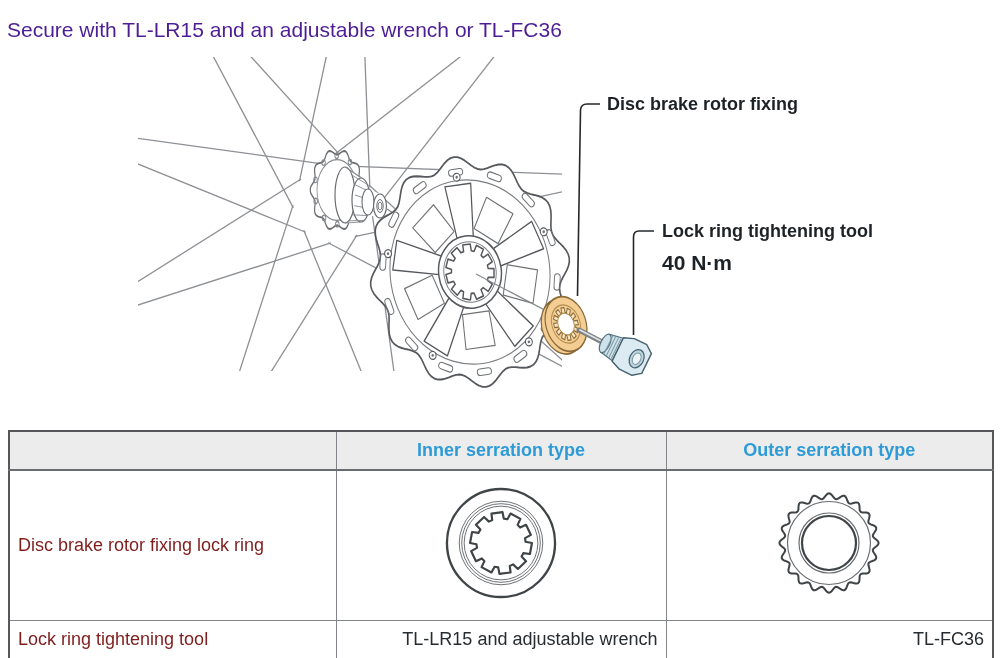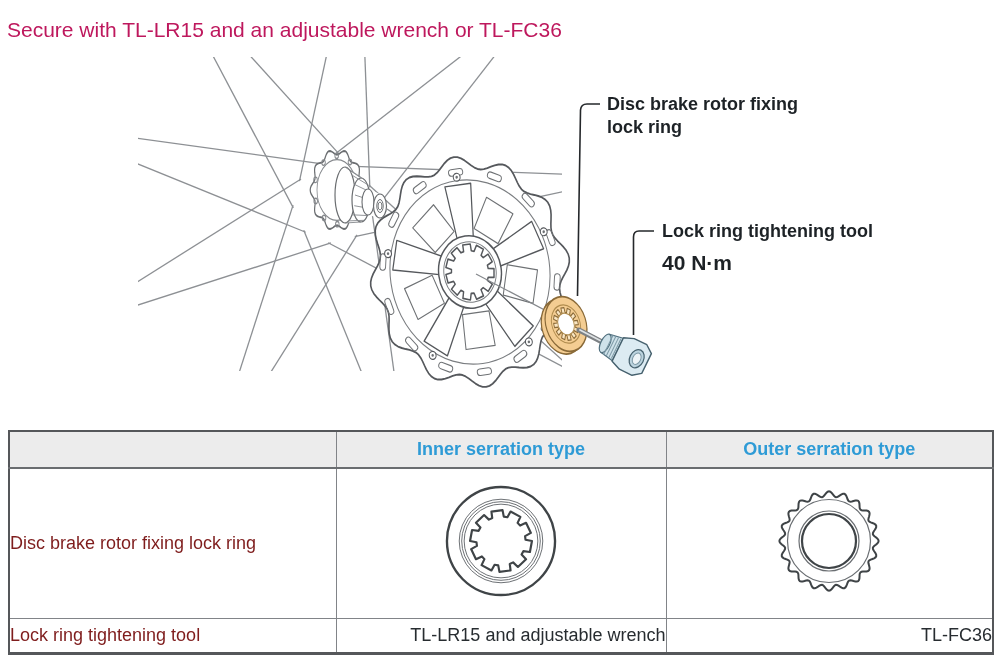--- a/index.html
+++ b/index.html
@@ -1,24 +1,24 @@
 <!DOCTYPE html>
 <html style="--hdr: #2e9bd6; --hdrbg: #ececec;"><head>
 <meta charset="utf-8">
 <style>
   html,body{margin:0;padding:0;background:#fff;}
   body{width:1000px;height:658px;position:relative;overflow:hidden;
        font-family:"Liberation Sans",sans-serif;color:#272c30;}
-  .title{position:absolute;left:7px;top:4px;font-size:21px;font-weight:500;color:#be185d;}
+  .title{position:absolute;left:7px;top:4px;font-size:21px;font-weight:500;color:#4c1d95;}
   #diag{position:absolute;left:0;top:0;}
   .callout-label{position:absolute;font-weight:bold;font-size:18px;color:#1d2226;line-height:23px;}
   .callout-label .torque{font-size:21px;margin-top:8px;}
   table.spec{position:absolute;left:8px;top:430px;width:984px;border-collapse:collapse;
        table-layout:fixed;background:#fff;border:2px solid #55575a;border-bottom-width:3px;}
-  table.spec th,table.spec td{border:1px solid #818488;padding:0;margin-top:37px;}
+  table.spec th,table.spec td{border:1px solid #818488;padding:8px;margin-top:37px;}
   table.spec thead th{background:var(--hdrbg,#ececec);font-size:18px;font-weight:bold;
        color:var(--hdr,#2e9bd6);border-bottom:2px solid #6a6d70;}
   thead tr{height:37px;}
   tr.icon-row{height:150px;}
   tr.tool-row{height:35px;}
   td.rowlabel{font-size:18px;text-align:left;padding-left:13px;color:#7f1d1d;}
   td.valcell{font-size:18px;text-align:right;color:#272c30;}
   td.iconcell{text-align:center;vertical-align:middle;}
 </style>
 </head>
@@ -147,21 +147,20 @@
       <path d="M-8 -13 L2 -17 L16 -17 L24 -11 L24 11 L16 17 L2 17 L-8 13 Z" fill="#dcebf2" stroke="#46616e" stroke-width="1.4"></path>
       <ellipse cx="13" cy="0" rx="7" ry="9.5" fill="#bcd4df" stroke="#46616e" stroke-width="1.2"></ellipse>
       <ellipse cx="13" cy="0" rx="4" ry="6" fill="#edf4f7" stroke="#7d99a6" stroke-width="1"></ellipse>
     </g>
     <path d="M600 104 L587 104 Q581 104 580.5 110 L577.5 296" fill="none" stroke="#25282b" stroke-width="1.6"></path>
     <path d="M654 231 L639 231 Q633.5 231 633.5 237 L633.5 335" fill="none" stroke="#25282b" stroke-width="1.6"></path>
   </svg>
 
 <div class="callout-label" style="left:607px;top:93px;">
   <div>Disc brake rotor fixing</div>
-  <div>lock ring</div>
 </div>
 
 <div class="callout-label" style="left:662px;top:220px;">
   <div>Lock ring tightening tool</div>
   <div class="torque">40 N·m</div>
 </div>
 
 <table class="spec">
   <colgroup>
       <col style="width:327px">

